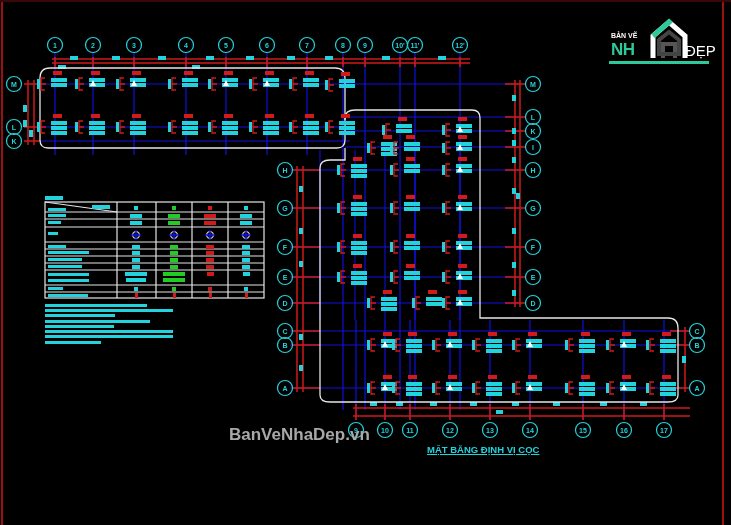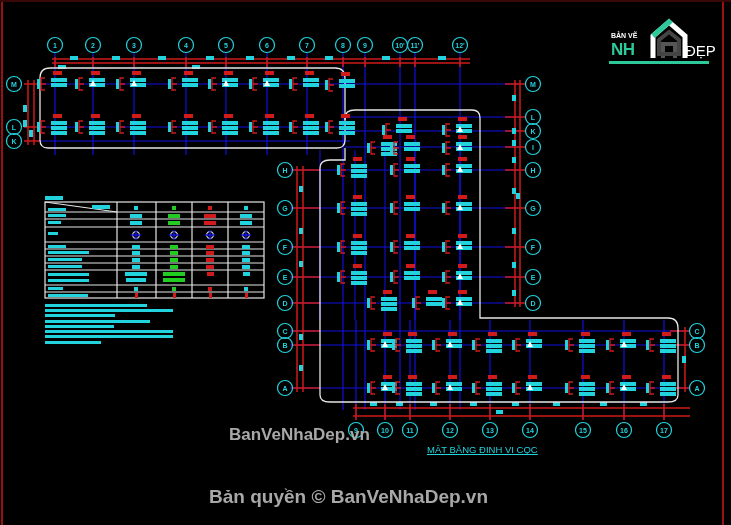--- a/index.html
+++ b/index.html
@@ -1,20 +1,20 @@
 <!DOCTYPE html>
 <html><head>
   <meta charset="utf-8">
   <style>
     html, body { margin:0; padding:0; background:#000; }
     body { width:731px; height:525px; overflow:hidden; position:relative; font-family:"Liberation Sans", sans-serif; }
     #canvas { position:absolute; left:0; top:0; width:731px; height:381px; background:#000; }
     svg { position:absolute; left:0; top:0; }
     .axis-label { font-family:"Liberation Sans", sans-serif; font-size:7px; font-weight:bold; fill:#22d3dd; text-anchor:middle; dominant-baseline:central; }
-    .title-text { position:absolute; left:427px; top:444px; font-size:9.5px; color:#22d3dd; text-decoration:underline; letter-spacing:0; white-space:nowrap; font-family:"Liberation Sans", sans-serif; }
+    .title-text { position:absolute; left:427px; top:444px; font-size:9.5px; color:#22d3dd; text-decoration:underline; letter-spacing:0; white-space:nowrap; font-family:"Liberation Sans", sans-serif;font-weight:bold; }
     .watermark { position:absolute; color:#a8a8a8; font-weight:bold; white-space:nowrap; font-family:"Liberation Sans", sans-serif; }
     .wm1 { left:229px; top:425px; font-size:17px; }
     .wm2 { left:209px; top:486px; font-size:19px; }
     .logo { position:absolute; left:603px; top:14px; width:118px; height:56px; }
     .logo-small { position:absolute; left:611px; top:32px; font-size:7px; font-weight:bold; color:#fff; font-family:"Liberation Sans", sans-serif; }
     .logo-nh { position:absolute; left:611px; top:40px; font-size:17px; font-weight:bold; color:#2ec99a; font-family:"Liberation Sans", sans-serif; letter-spacing:-0.5px; }
     .logo-dep { position:absolute; left:685px; top:42px; font-size:15px; color:#fff; font-family:"Liberation Sans", sans-serif; }
   </style>
 </head>
 <body>
@@ -853,14 +853,13 @@
       <path d="M56 40 L56 26 L66 18 L76 26 L76 40 Z" fill="none" stroke="#444" stroke-width="4"></path>
       <rect x="6" y="47" width="100" height="3" fill="#2ec99a"></rect>
     </svg>
   </div>
   <div class="logo-small">BẢN VẼ</div>
   <div class="logo-nh">NH</div>
   <div class="logo-dep">ĐẸP</div>
 
   <div class="title-text">MẶT BẰNG ĐỊNH VỊ CỌC</div>
   <div class="watermark wm1">BanVeNhaDep.vn</div>
-  <div class="watermark wm2">Bản quyền © BanVeNhaDep.vn</div>
 </div>
 
 </body></html>

